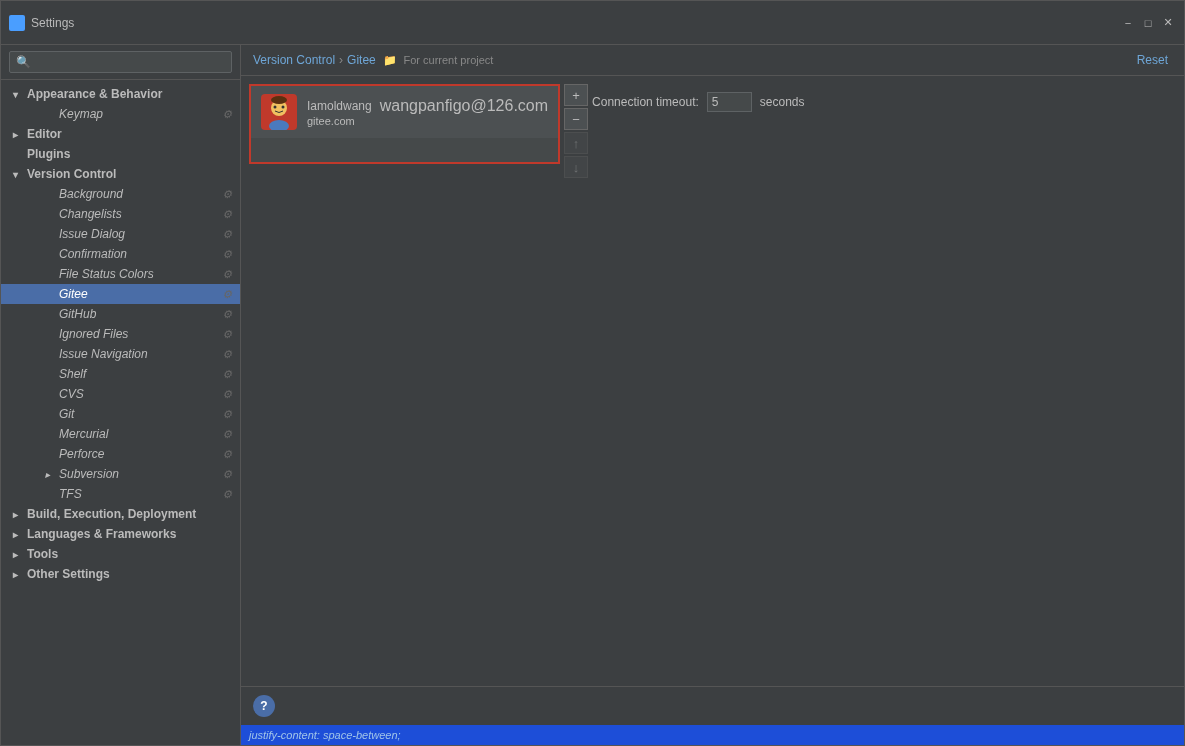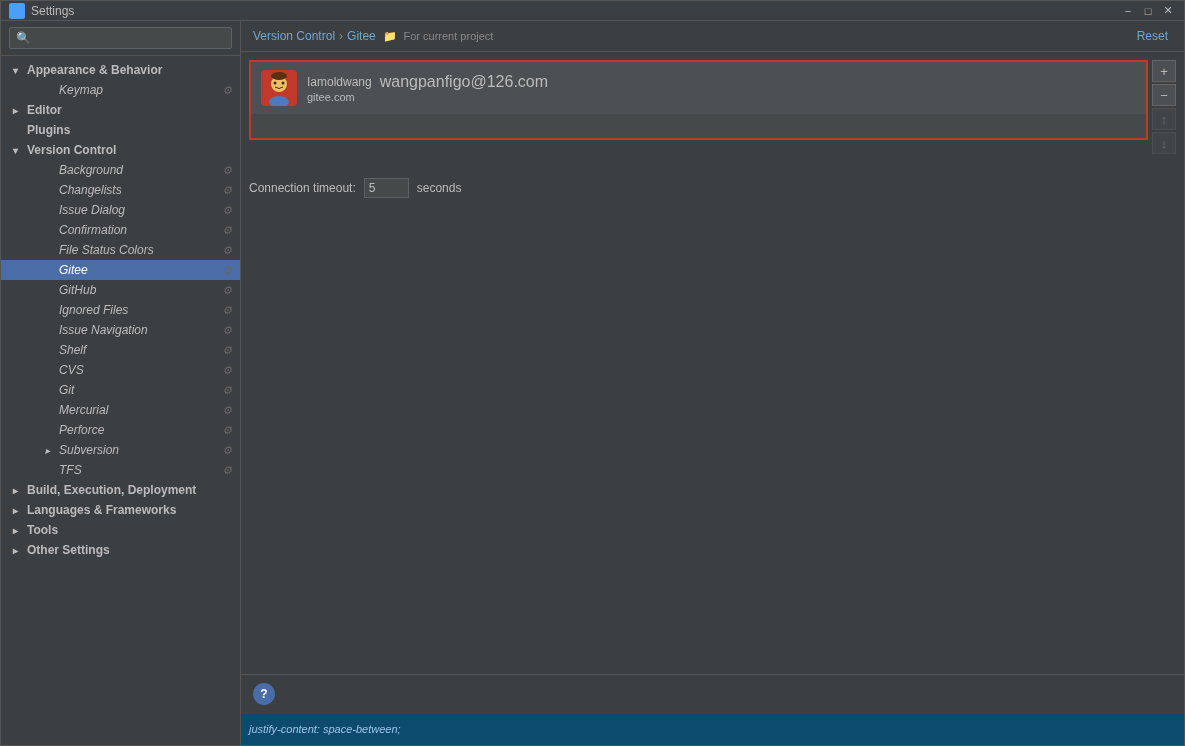--- a/index.html
+++ b/index.html
@@ -10,21 +10,21 @@
       height: 746px;
       background: #3c3f41;
       border: 1px solid #555;
       display: flex;
       flex-direction: column;
       overflow: hidden;
     }
     
     .title-bar {
       background: #3c3f41;
-      height: 20px;
+      height: 44px;
       display: flex;
       align-items: center;
       padding: 0 8px;
       border-bottom: 1px solid #555;
       flex-shrink: 0;
     }
     
     .title-bar-icon {
       width: 16px;
       height: 16px;
@@ -191,22 +191,22 @@
       background: none;
       border: none;
       padding: 2px 4px;
     }
     
     .content-area {
       flex: 1;
       padding: 8px;
       overflow-y: auto;
       display: flex;
-      flex-direction: column;
-      gap: 16px;
+      flex-direction: row;
+      gap: 4px;
     }
     
     .accounts-list {
       border: 2px solid #c0392b;
       background: #45494a;
       min-height: 80px;
       flex: 1;
     }
     
     .account-item {
@@ -389,22 +389,22 @@
       display: flex;
       align-items: center;
     }
     
     .empty-space {
       flex: 1;
       background: #3c3f41;
     }
     
     .bottom-code-bar {
-      height: 32px;
-      background: #0c4a6e;
+      height: 20px;
+      background: #1d4ed8;
       display: flex;
       align-items: center;
       padding: 0 8px;
       flex-shrink: 0;
     }
     
     .code-text {
       color: #a0c4e8;
       font-size: 11px;
       font-style: italic;

